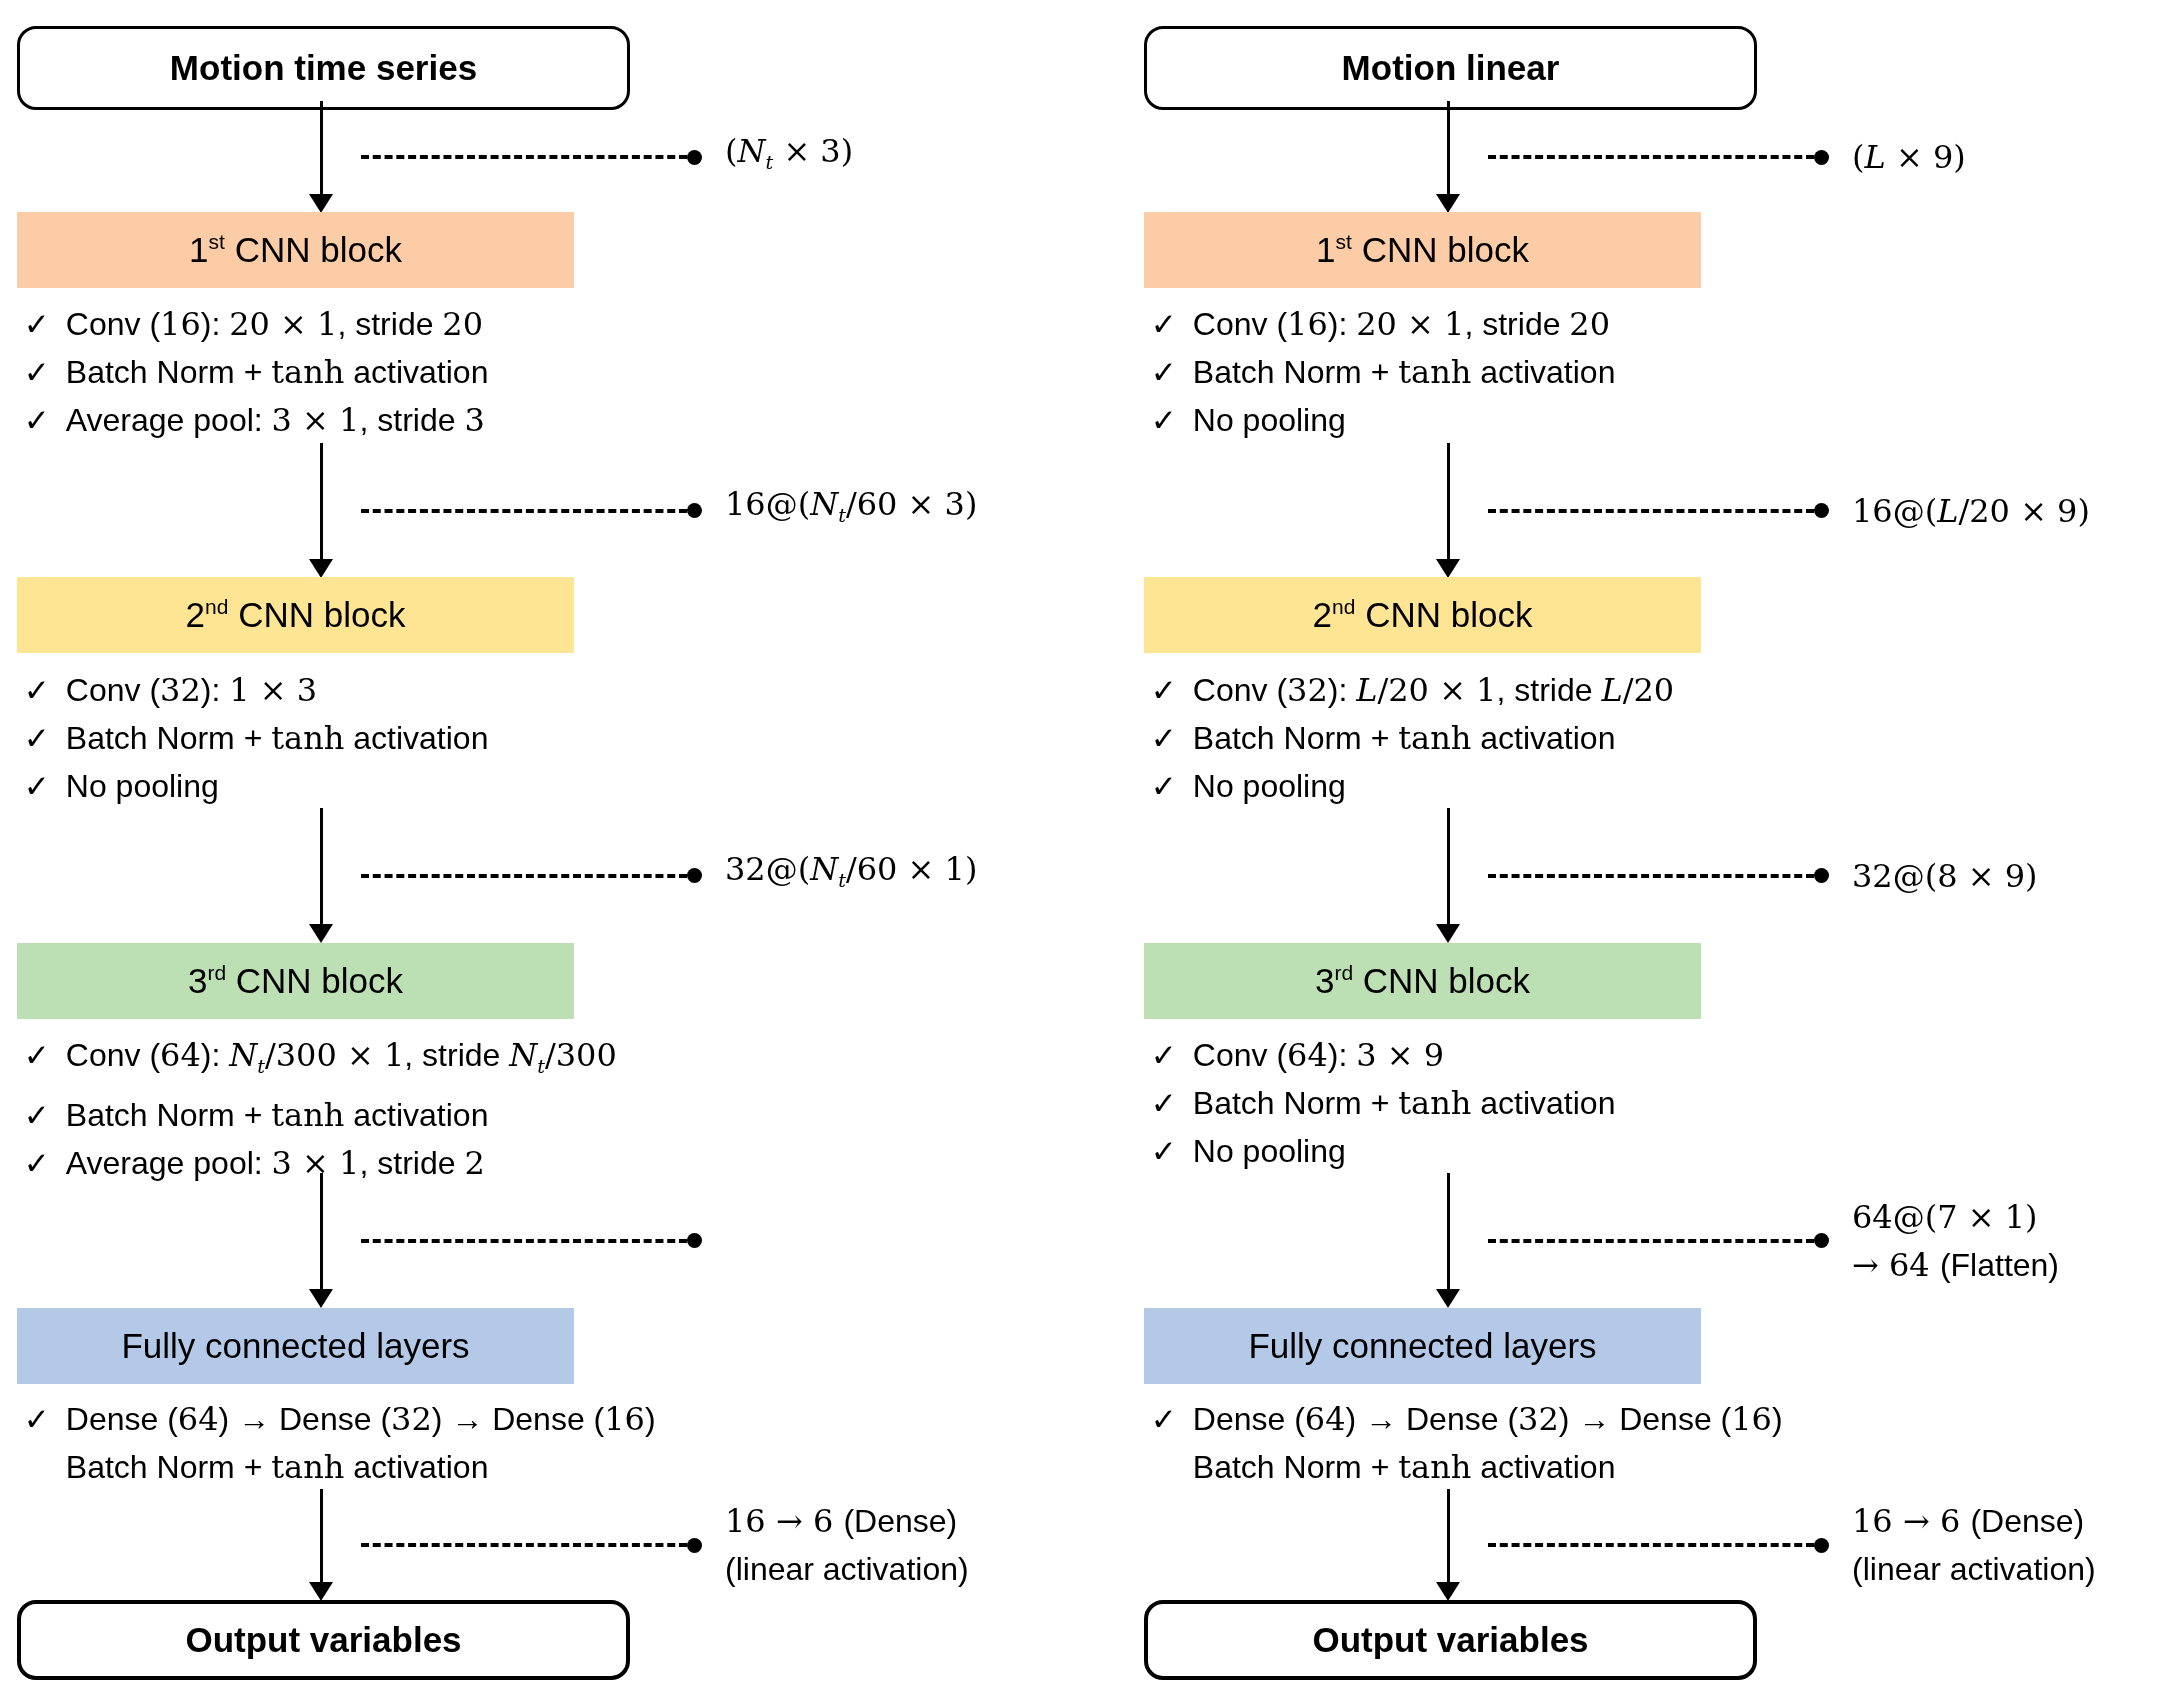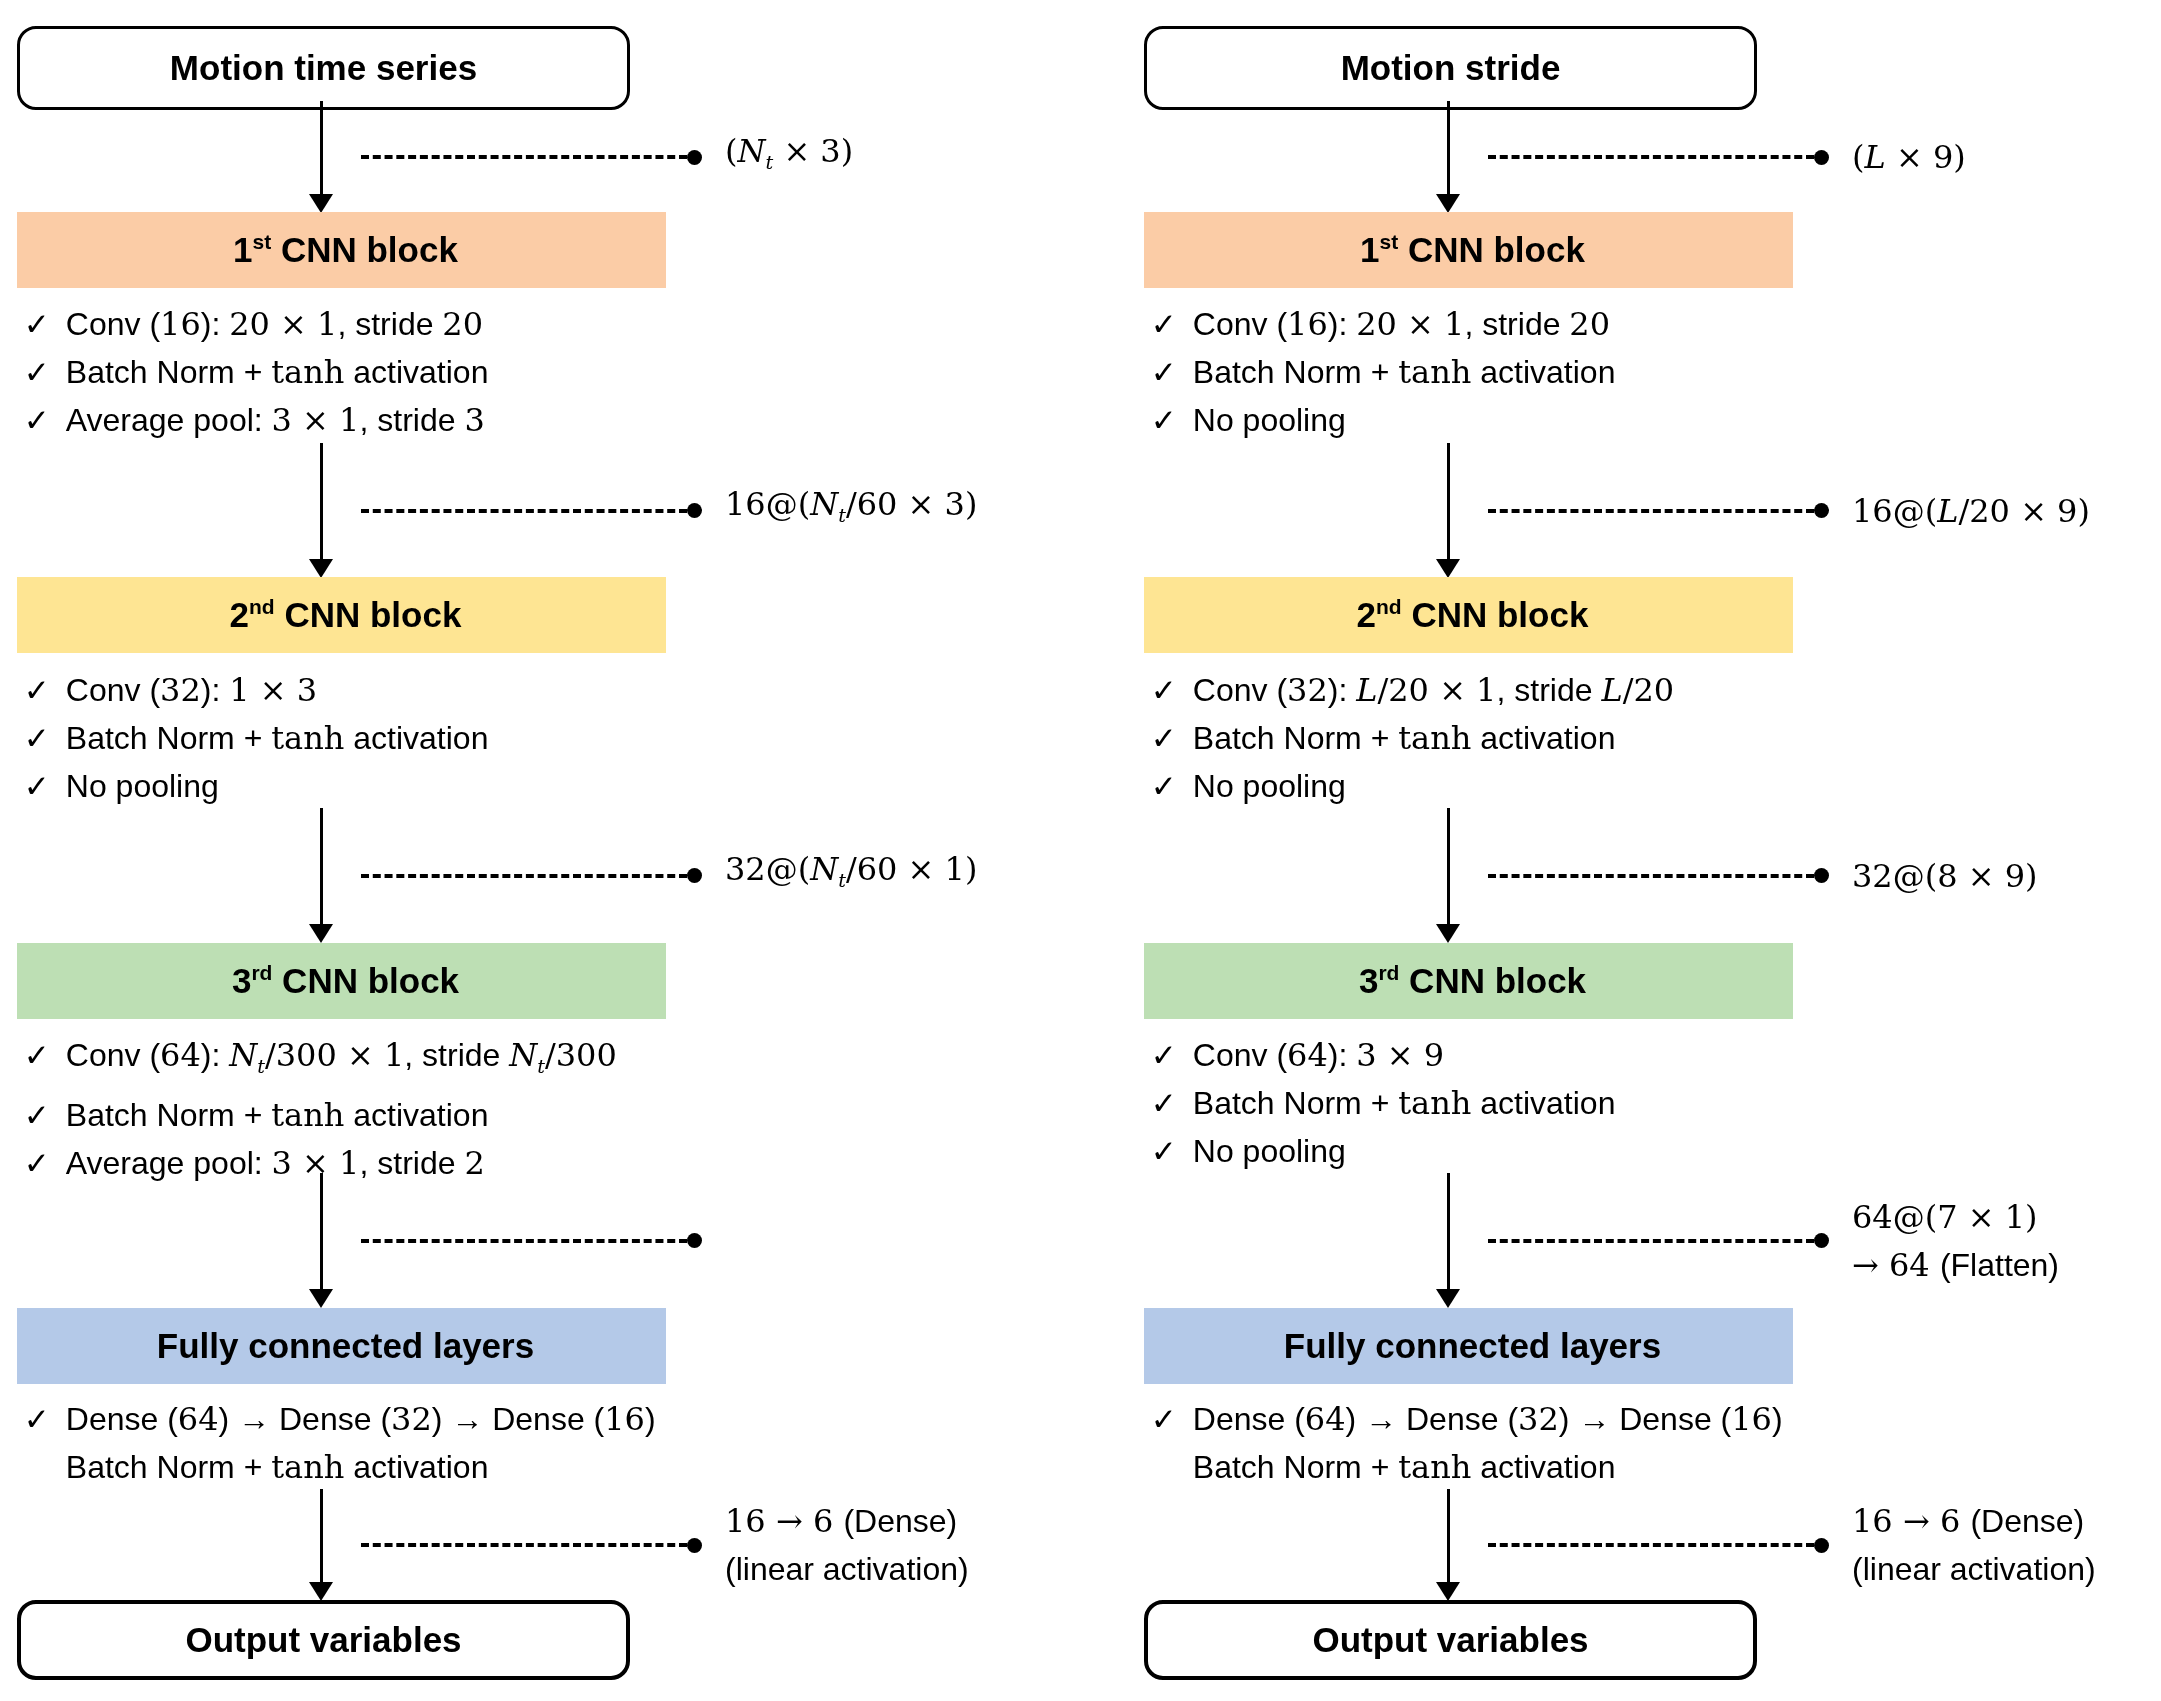--- a/index.html
+++ b/index.html
@@ -7,22 +7,22 @@
           font-family:"Liberation Sans","DejaVu Sans",sans-serif;color:#000;}
   .col{position:absolute;top:0;height:100%;width:1021px;}
   .col.left{left:17px}
   .col.right{left:1144px}
 
   .iobox{position:absolute;left:0;width:613px;background:#fff;border:3.4px solid #000;border-radius:19px;
          display:flex;align-items:center;justify-content:center;font-weight:700;font-size:35px;box-sizing:border-box;}
   .iobox.input{top:26px;height:84px;}
   .iobox.output{top:1600px;height:80px;border-width:4.8px;}
 
-  .blk{position:absolute;left:0;width:641px;height:76px;display:flex;align-items:center;justify-content:center;
-       font-weight:700;font-size:35px;padding-left:8px;}
+  .blk{position:absolute;left:0;width:557px;height:76px;display:flex;align-items:center;justify-content:center;
+       font-weight:400;font-size:35px;}
   .blk.b1{top:212px}.blk.b2{top:577px}.blk.b3{top:943px}.blk.b4{top:1308px}
   .ttl sup{font-size:0.6em;}
 
   .list{position:absolute;left:6.8px;width:1008px;}
   .list.l1{top:300px}.list.l2{top:666px}.list.l3{top:1031px}.list.l4{top:1395px}
   .item{display:flex;align-items:baseline;line-height:48px;font-size:32px;white-space:nowrap;}
   .chk{width:42px;font-size:31px;font-family:"DejaVu Sans",sans-serif;flex:none;}
 
   .srf{font-family:"DejaVu Serif",serif;}
   #canvas i{font-family:"DejaVu Serif",serif;font-style:italic;}
@@ -175,21 +175,21 @@
     </div>
 
     <div class="iobox output">
       <span>Output variables</span>
     </div>
   </div>
 
   <div class="col right">
 
     <div class="iobox input">
-      <span>Motion stride</span>
+      <span>Motion linear</span>
     </div>
 
     <div class="conn c0">
       <span class="vline"></span>
       <span class="vhead"></span>
       <span class="dash"></span>
       <span class="dot"></span>
       <div class="clabel">
         <span>(<i>L</i> × 9)</span>
         <span></span>

